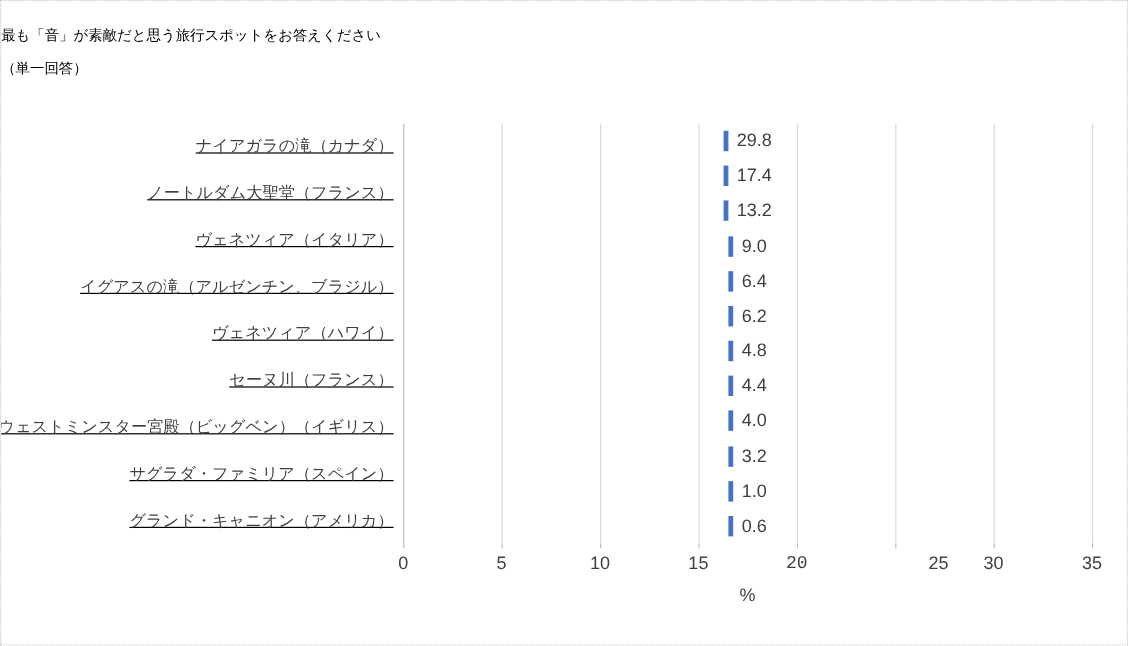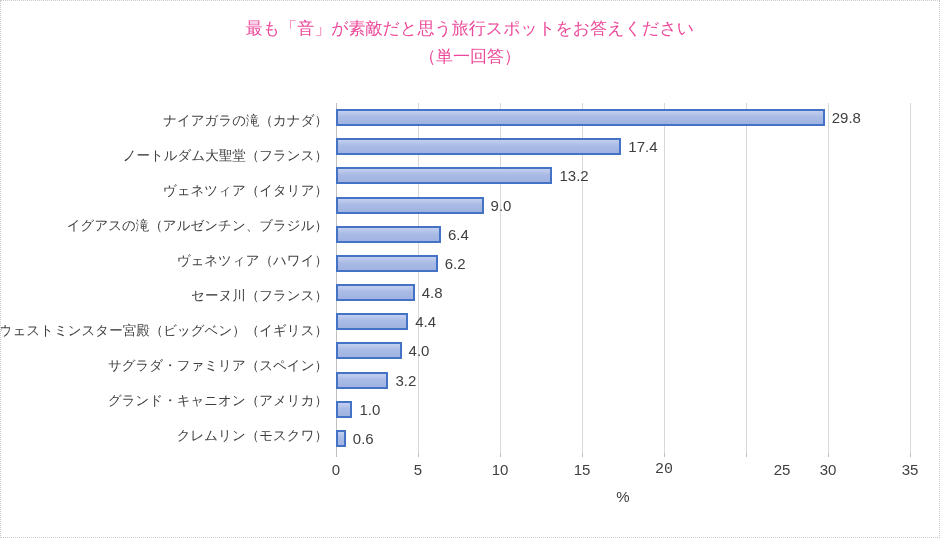--- a/index.html
+++ b/index.html
@@ -15,34 +15,35 @@
     box-sizing: border-box;
     background: #ffffff;
     border: 1px dotted #c9c9c9;
     overflow: hidden;
   }
   .title-block {
     position: absolute;
     top: 14px;
     left: 0;
     width: 100%;
-    text-align: center;
-    color: #ec4899;
-    font-size: 17px;
+    text-align: left;
+    color: #000000;
+    font-size: 12px;
     line-height: 28px;
   }
   
   .labels-col {
     position: absolute;
     left: 0;
     top: 102px;
     width: 327px;
     height: 350px;
     display: flex;
     flex-direction: column;
+    text-decoration: underline;
   }
   .cat-label {
     flex: 1;
     display: flex;
     align-items: center;
     justify-content: flex-end;
     font-size: 13.5px;
     color: #3f3f3f;
     white-space: nowrap;
   }
@@ -75,20 +76,21 @@
     top: 350px;
     width: 1px;
     height: 4px;
     background: #bfbfbf;
   }
   .bars {
     position: absolute;
     inset: 0;
     display: flex;
     flex-direction: column;
+    align-items: center;
   }
   .bar-row {
     flex: 1;
     display: flex;
     align-items: center;
   }
   .bar {
     height: 13px;
     box-sizing: content-box;
     border: 2px solid #4472c4;
@@ -137,21 +139,20 @@
   <div class="labels-col" id="labels-col">
       <div class="cat-label">ナイアガラの滝（カナダ）</div>
       <div class="cat-label">ノートルダム大聖堂（フランス）</div>
       <div class="cat-label">ヴェネツィア（イタリア）</div>
       <div class="cat-label">イグアスの滝（アルゼンチン、ブラジル）</div>
       <div class="cat-label">ヴェネツィア（ハワイ）</div>
       <div class="cat-label">セーヌ川（フランス）</div>
       <div class="cat-label">ウェストミンスター宮殿（ビッグベン）（イギリス）</div>
       <div class="cat-label">サグラダ・ファミリア（スペイン）</div>
       <div class="cat-label">グランド・キャニオン（アメリカ）</div>
-      <div class="cat-label">クレムリン（モスクワ）</div>
     </div>
 
   <div class="plot" id="plot">
     <div id="gridlines">
         <div class="gridline" style="left: 14.2857%;"></div>
         <div class="gridline" style="left: 28.5714%;"></div>
         <div class="gridline" style="left: 42.8571%;"></div>
         <div class="gridline" style="left: 57.1429%;"></div>
         <div class="gridline" style="left: 71.4286%;"></div>
         <div class="gridline" style="left: 85.7143%;"></div>

